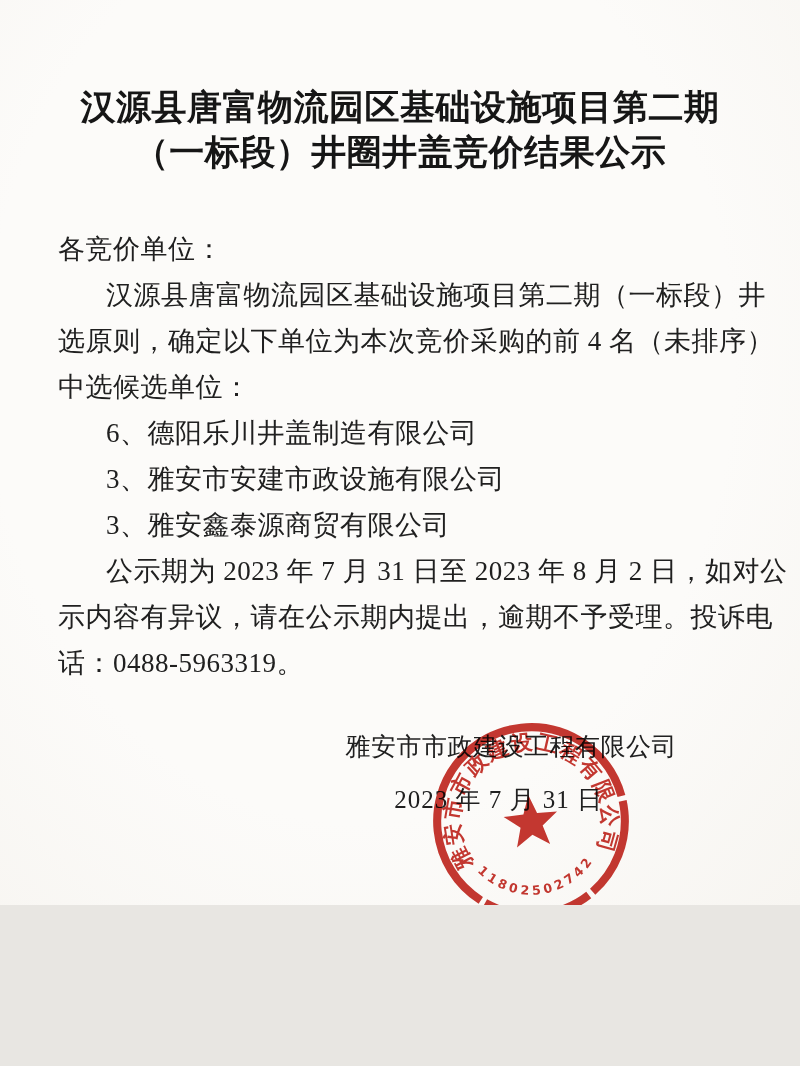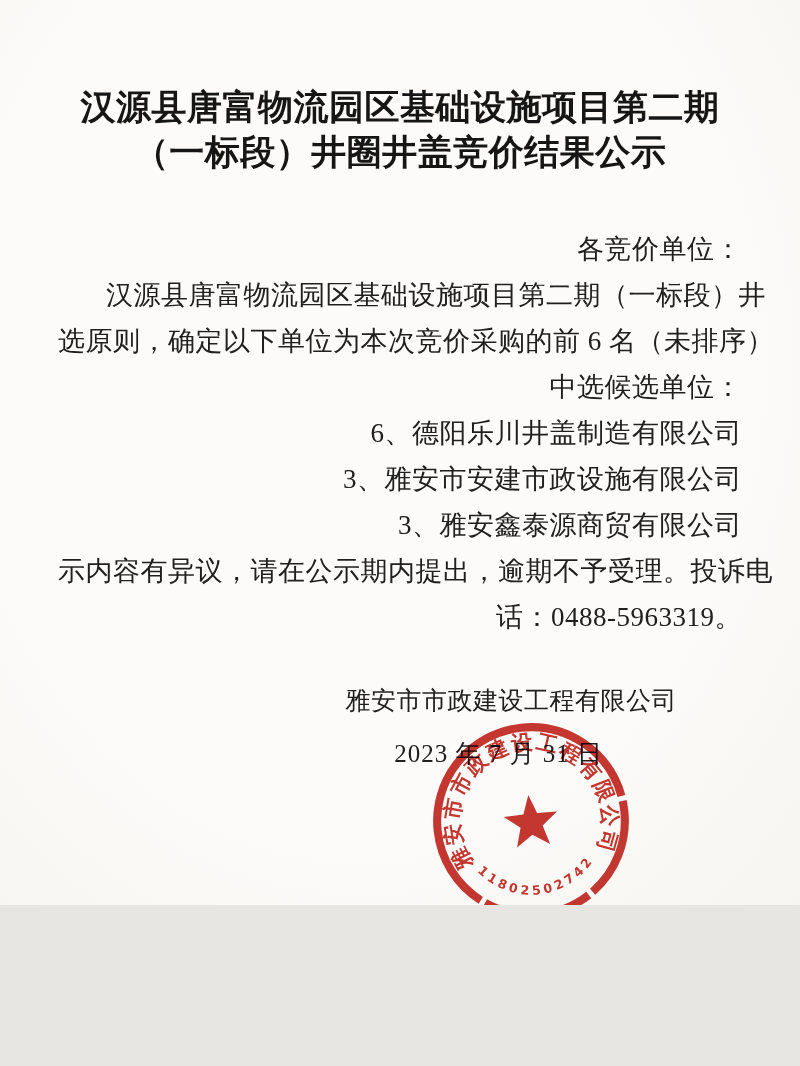--- a/index.html
+++ b/index.html
@@ -28,21 +28,20 @@
     margin: 52px 58px 0 58px;
     font-family: "Liberation Serif", "DejaVu Serif", serif;
     font-size: 27px;
     color: #202020;
   }
   .bline {
     line-height: 46px;
     height: 46px;
     white-space: nowrap;
     letter-spacing: 0.5px;
-    text-align: right;
   }
   .ind { text-indent: 48px; }
   .signature {
     margin-top: 46px;
     font-family: "Liberation Serif", "DejaVu Serif", serif;
     font-size: 25px;
     color: #202020;
   }
   .sig-company {
     text-align: right;
@@ -98,25 +97,26 @@
 <div class="page">
 
   <h1 class="doc-title">
     <span class="tline">汉源县唐富物流园区基础设施项目第二期</span>
     <span class="tline">（一标段）井圈井盖竞价结果公示</span>
   </h1>
 
   <div class="body-text">
     <div class="bline">各竞价单位：</div>
     <div class="bline ind">汉源县唐富物流园区基础设施项目第二期（一标段）井</div>
-    <div class="bline">选原则，确定以下单位为本次竞价采购的前 6 名（未排序）</div>
+    <div class="bline">选原则，确定以下单位为本次竞价采购的前 4 名（未排序）</div>
     <div class="bline">中选候选单位：</div>
     <div class="bline ind">6、德阳乐川井盖制造有限公司</div>
     <div class="bline ind">3、雅安市安建市政设施有限公司</div>
     <div class="bline ind">3、雅安鑫泰源商贸有限公司</div>
+    <div class="bline ind">公示期为 2023 年 7 月 31 日至 2023 年 8 月 2 日，如对公</div>
     <div class="bline">示内容有异议，请在公示期内提出，逾期不予受理。投诉电</div>
     <div class="bline">话：0488-5963319。</div>
   </div>
 
   <div class="signature">
     <div class="sig-company">雅安市市政建设工程有限公司</div>
     <div class="sig-date">2023 年 7 月 31 日</div>
   </div>
 
   <div class="seal">

